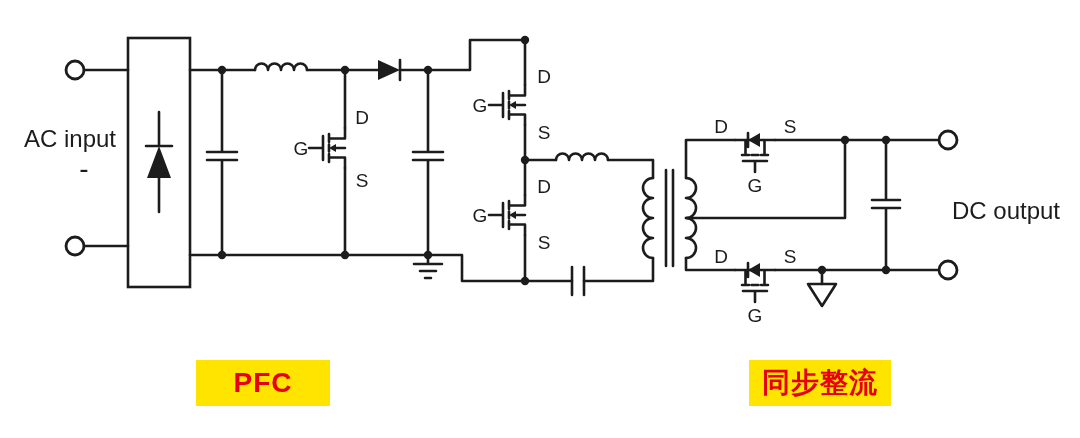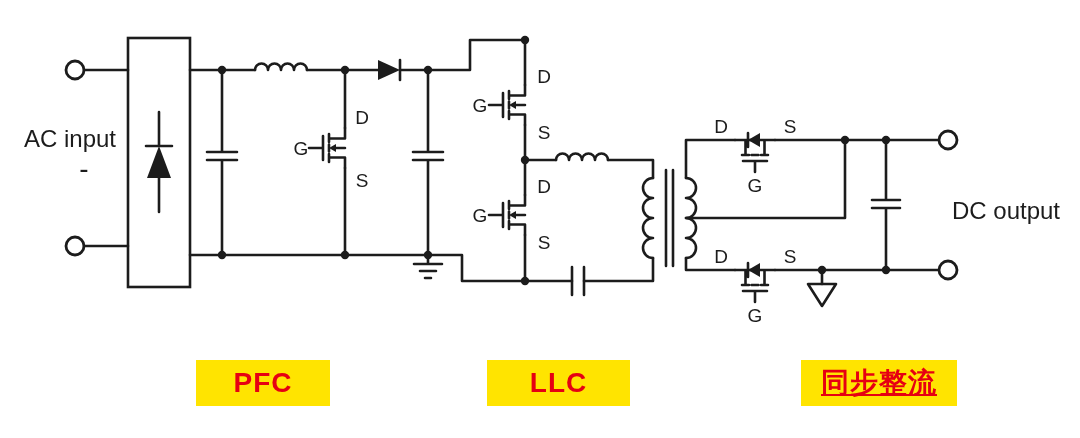--- a/index.html
+++ b/index.html
@@ -18,21 +18,21 @@
   text.pin{font-size:19px;font-weight:500;}
   text.io{font-size:24px;font-weight:400;}
   text.minus{font-size:28px;font-weight:400;}
   .stage-label{
     position:absolute;top:360px;height:46px;
     display:flex;align-items:center;justify-content:center;
     background:#ffe400;color:#e60012;font-weight:bold;font-size:28px;letter-spacing:1px;text-align:center;
   }
   #lbl-pfc{left:196px;width:134px;}
   #lbl-llc{left:487px;width:143px;}
-  #lbl-sync{left:801px;width:156px;text-decoration:underline;}
+  #lbl-sync{left:749px;width:142px;}
 </style>
 </head>
 <body>
 
 <div class="canvas">
 
   <svg class="circuit" width="1080" height="438" viewBox="0 0 1080 438">
 
     <defs>
 
@@ -136,16 +136,15 @@
       <circle class="dot" cx="525" cy="160" r="4.2"></circle>
       <circle class="dot" cx="525" cy="281" r="4.2"></circle>
       <circle class="dot" cx="845" cy="140" r="4.2"></circle>
       <circle class="dot" cx="886" cy="140" r="4.2"></circle>
       <circle class="dot" cx="822" cy="270" r="4.2"></circle>
       <circle class="dot" cx="886" cy="270" r="4.2"></circle>
     </g>
   </svg>
 
   <div class="stage-label" id="lbl-pfc">PFC</div>
-  <div class="stage-label" id="lbl-llc">LLC</div>
   <div class="stage-label" id="lbl-sync">同步整流</div>
 
 </div>
 
 </body></html>

